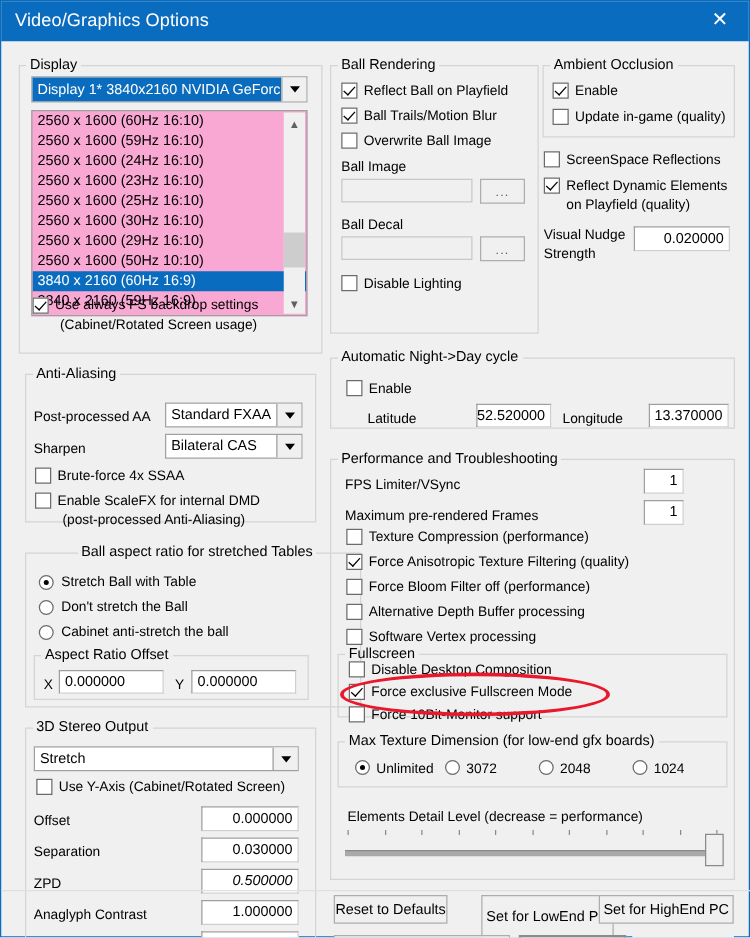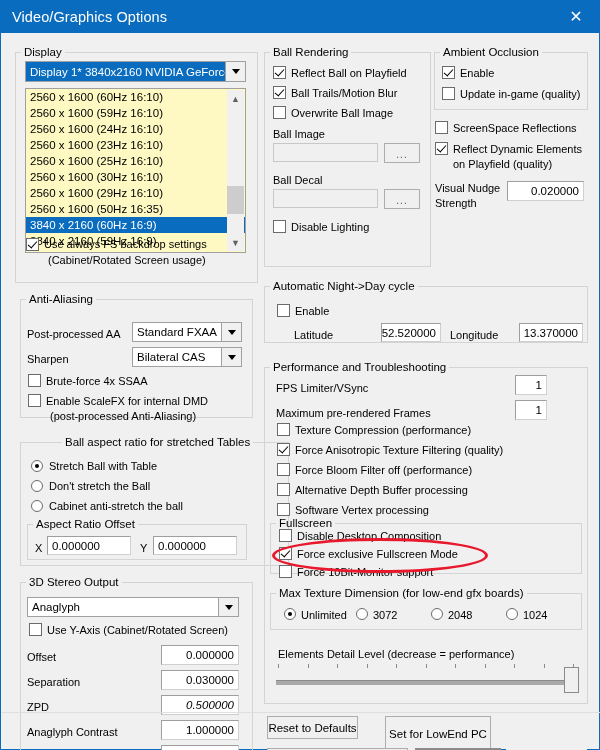--- a/index.html
+++ b/index.html
@@ -52,21 +52,21 @@
   .combo{position:absolute;box-sizing:border-box;background:#fff;border:1px solid #a0a0a0;
      display:flex;align-items:center;font-size:11.5px;}
   .combo .txt{flex:1;padding:0 4px;overflow:hidden;white-space:nowrap;}
   .combo .txt.selhl{background:#0a6cbe;color:#fff;height:100%;display:flex;align-items:center;}
   .combo .arrow{width:19px;height:100%;display:flex;align-items:center;justify-content:center;
      background:#f0f0f0;border-left:1px solid #a0a0a0;font-size:8px;}
   .combo .arrow i{
      border-left:4px solid transparent;border-right:4px solid transparent;
      border-top:5px solid #000;display:block;}
   
-  #listbox{position:absolute;box-sizing:border-box;background:#fef9c3;border:1px solid #a0a0a0;
+  #listbox{position:absolute;box-sizing:border-box;background:#f9a8d4;border:1px solid #a0a0a0;
      overflow:hidden;}
   .lrow{height:16px;line-height:16px;font-size:11.5px;padding-left:4px;white-space:nowrap;color:#000;}
   .lrow.sel{background:#0a6cbe;color:#fff;}
   #lb-scroll{position:absolute;top:1px;right:1px;bottom:1px;width:17px;background:#f0f0f0;}
   .sb-btn{position:absolute;left:0;width:17px;height:17px;display:flex;align-items:center;
      justify-content:center;color:#606060;font-size:9px;}
   .sb-thumb{position:absolute;left:0;width:17px;background:#cdcdcd;}
   
   .btn{position:absolute;box-sizing:border-box;background:#f0f0f0;border:1px solid #adadad;
      font-size:11.5px;display:flex;align-items:center;justify-content:center;color:#000;
@@ -109,21 +109,21 @@
 
     <div id="listbox" style="left:24px;top:54px;width:221px;height:165px;">
       <div id="lb-rows">
           <div class="lrow">2560 x 1600 (60Hz 16:10)</div>
           <div class="lrow">2560 x 1600 (59Hz 16:10)</div>
           <div class="lrow">2560 x 1600 (24Hz 16:10)</div>
           <div class="lrow">2560 x 1600 (23Hz 16:10)</div>
           <div class="lrow">2560 x 1600 (25Hz 16:10)</div>
           <div class="lrow">2560 x 1600 (30Hz 16:10)</div>
           <div class="lrow">2560 x 1600 (29Hz 16:10)</div>
-          <div class="lrow">2560 x 1600 (50Hz 16:35)</div>
+          <div class="lrow">2560 x 1600 (50Hz 10:10)</div>
           <div class="lrow sel">3840 x 2160 (60Hz 16:9)</div>
           <div class="lrow">3840 x 2160 (59Hz 16:9)</div>
         </div>
       <div id="lb-scroll">
         <div class="sb-btn" style="top:0;">▲</div>
         <div class="sb-thumb" style="top:96px;height:28px;"></div>
         <div class="sb-btn" style="bottom:0;">▼</div>
       </div>
     </div>
 
@@ -175,21 +175,21 @@
     <div class="lbl" style="left:34px;top:508px;">X</div>
     <div class="inp" style="left:46px;top:502px;width:84px;height:19px;">0.000000</div>
     <div class="lbl" style="left:139px;top:508px;">Y</div>
     <div class="inp" style="left:152px;top:502px;width:84px;height:19px;">0.000000</div>
 
     <fieldset style="left:19px;top:542px;width:231px;height:192px;">
       <legend>3D Stereo Output</legend>
     </fieldset>
 
     <div class="combo" style="left:26px;top:563px;width:212px;height:20px;">
-      <span class="txt">Anaglyph</span>
+      <span class="txt">Stretch</span>
       <span class="arrow">
           <i></i>
         </span>
     </div>
 
     <div class="cb" style="left:28px;top:589px;"></div>
     <div class="lbl" style="left:46px;top:590px;">Use Y-Axis (Cabinet/Rotated Screen)</div>
 
     <div id="stereo-fields">
         <div class="lbl" style="left: 26px; top: 617px;">Offset</div>
@@ -317,18 +317,19 @@
         <span></span>
         <span></span>
         <span></span>
       </div>
     <div id="slider-track" style="left:275px;top:646px;width:300px;"></div>
     <div id="slider-thumb" style="left:563px;top:633px;"></div>
 
     <div class="sep" style="left:0;top:678px;width:600px;"></div>
     <div class="btn" style="left:266px;top:682px;width:91px;height:23px;">Reset to Defaults</div>
     <div class="btn" style="left:384px;top:682px;width:106px;height:36px;">Set for LowEnd PC</div>
+    <div class="btn" style="left:478px;top:682px;width:108px;height:23px;">Set for HighEnd PC</div>
     <div class="btn" style="left:266px;top:714px;width:141px;height:24px;">Reset PlayerWindow Pos</div>
     <div class="btn def" style="left:414px;top:714px;width:86px;height:24px;">OK</div>
     <div class="btn" style="left:505px;top:714px;width:81px;height:24px;border-color:#f0f0f0;">Cancel</div>
 
   </div>
 </div>
 
 </body></html>

